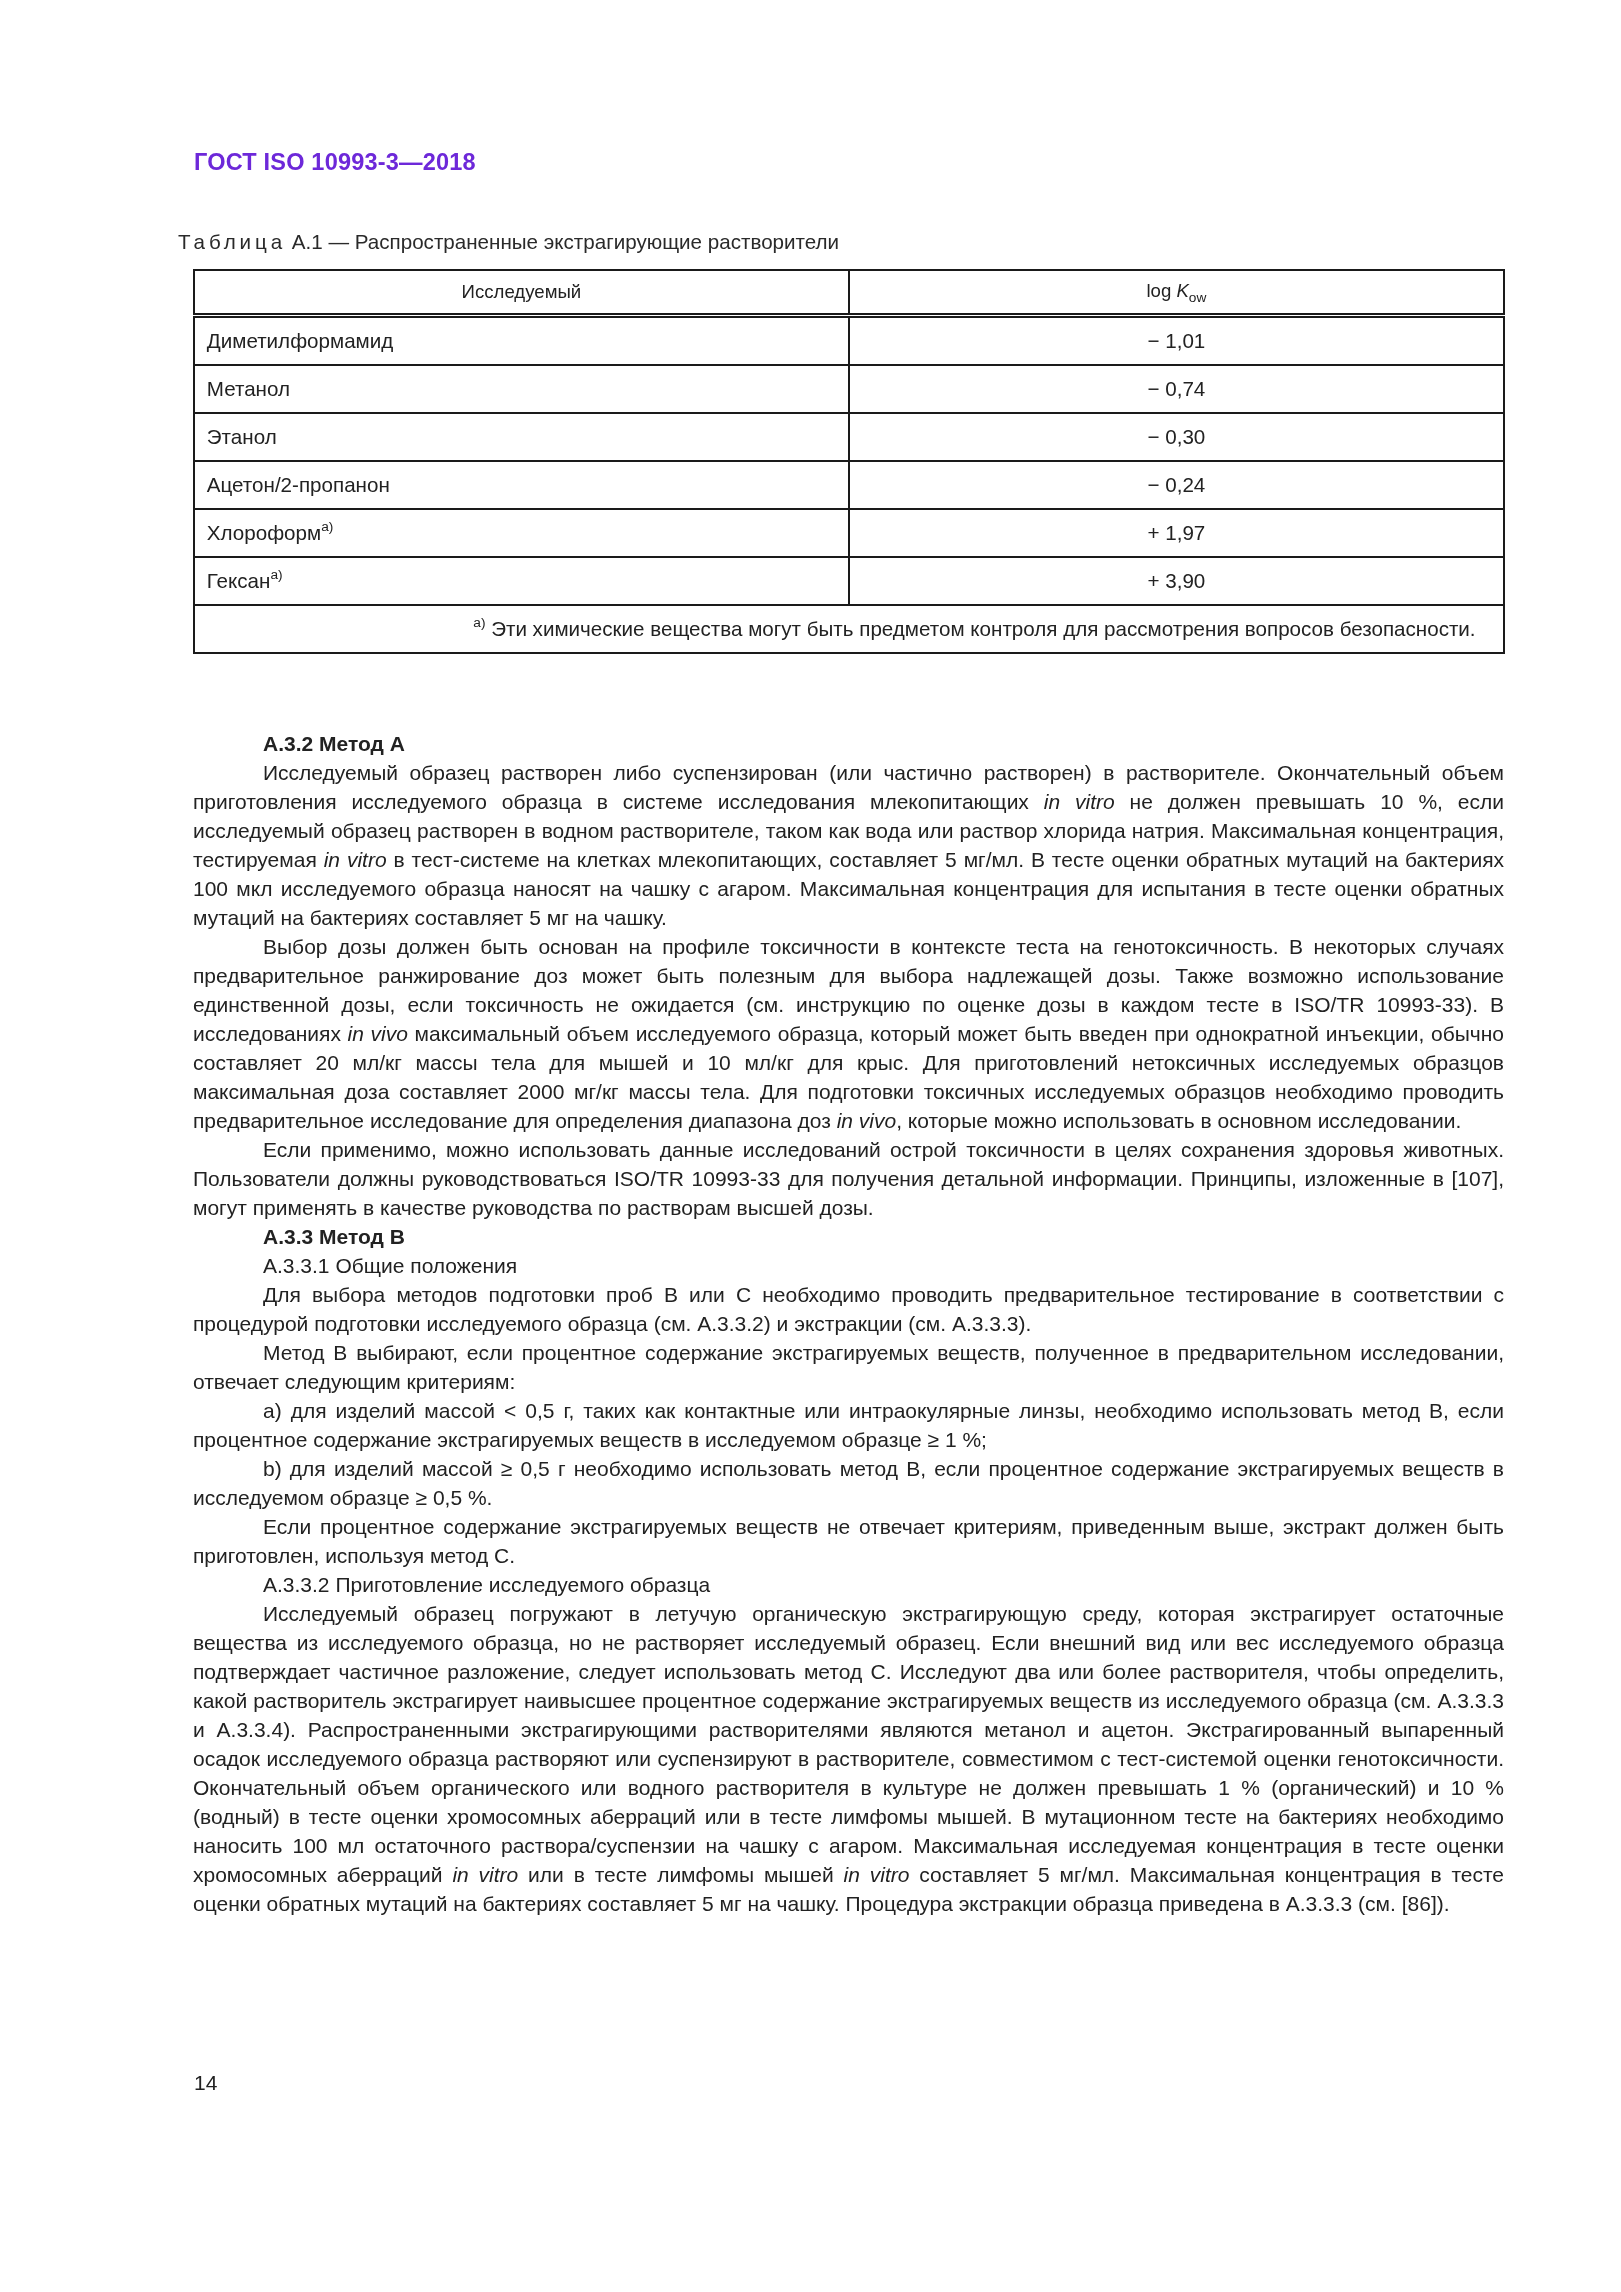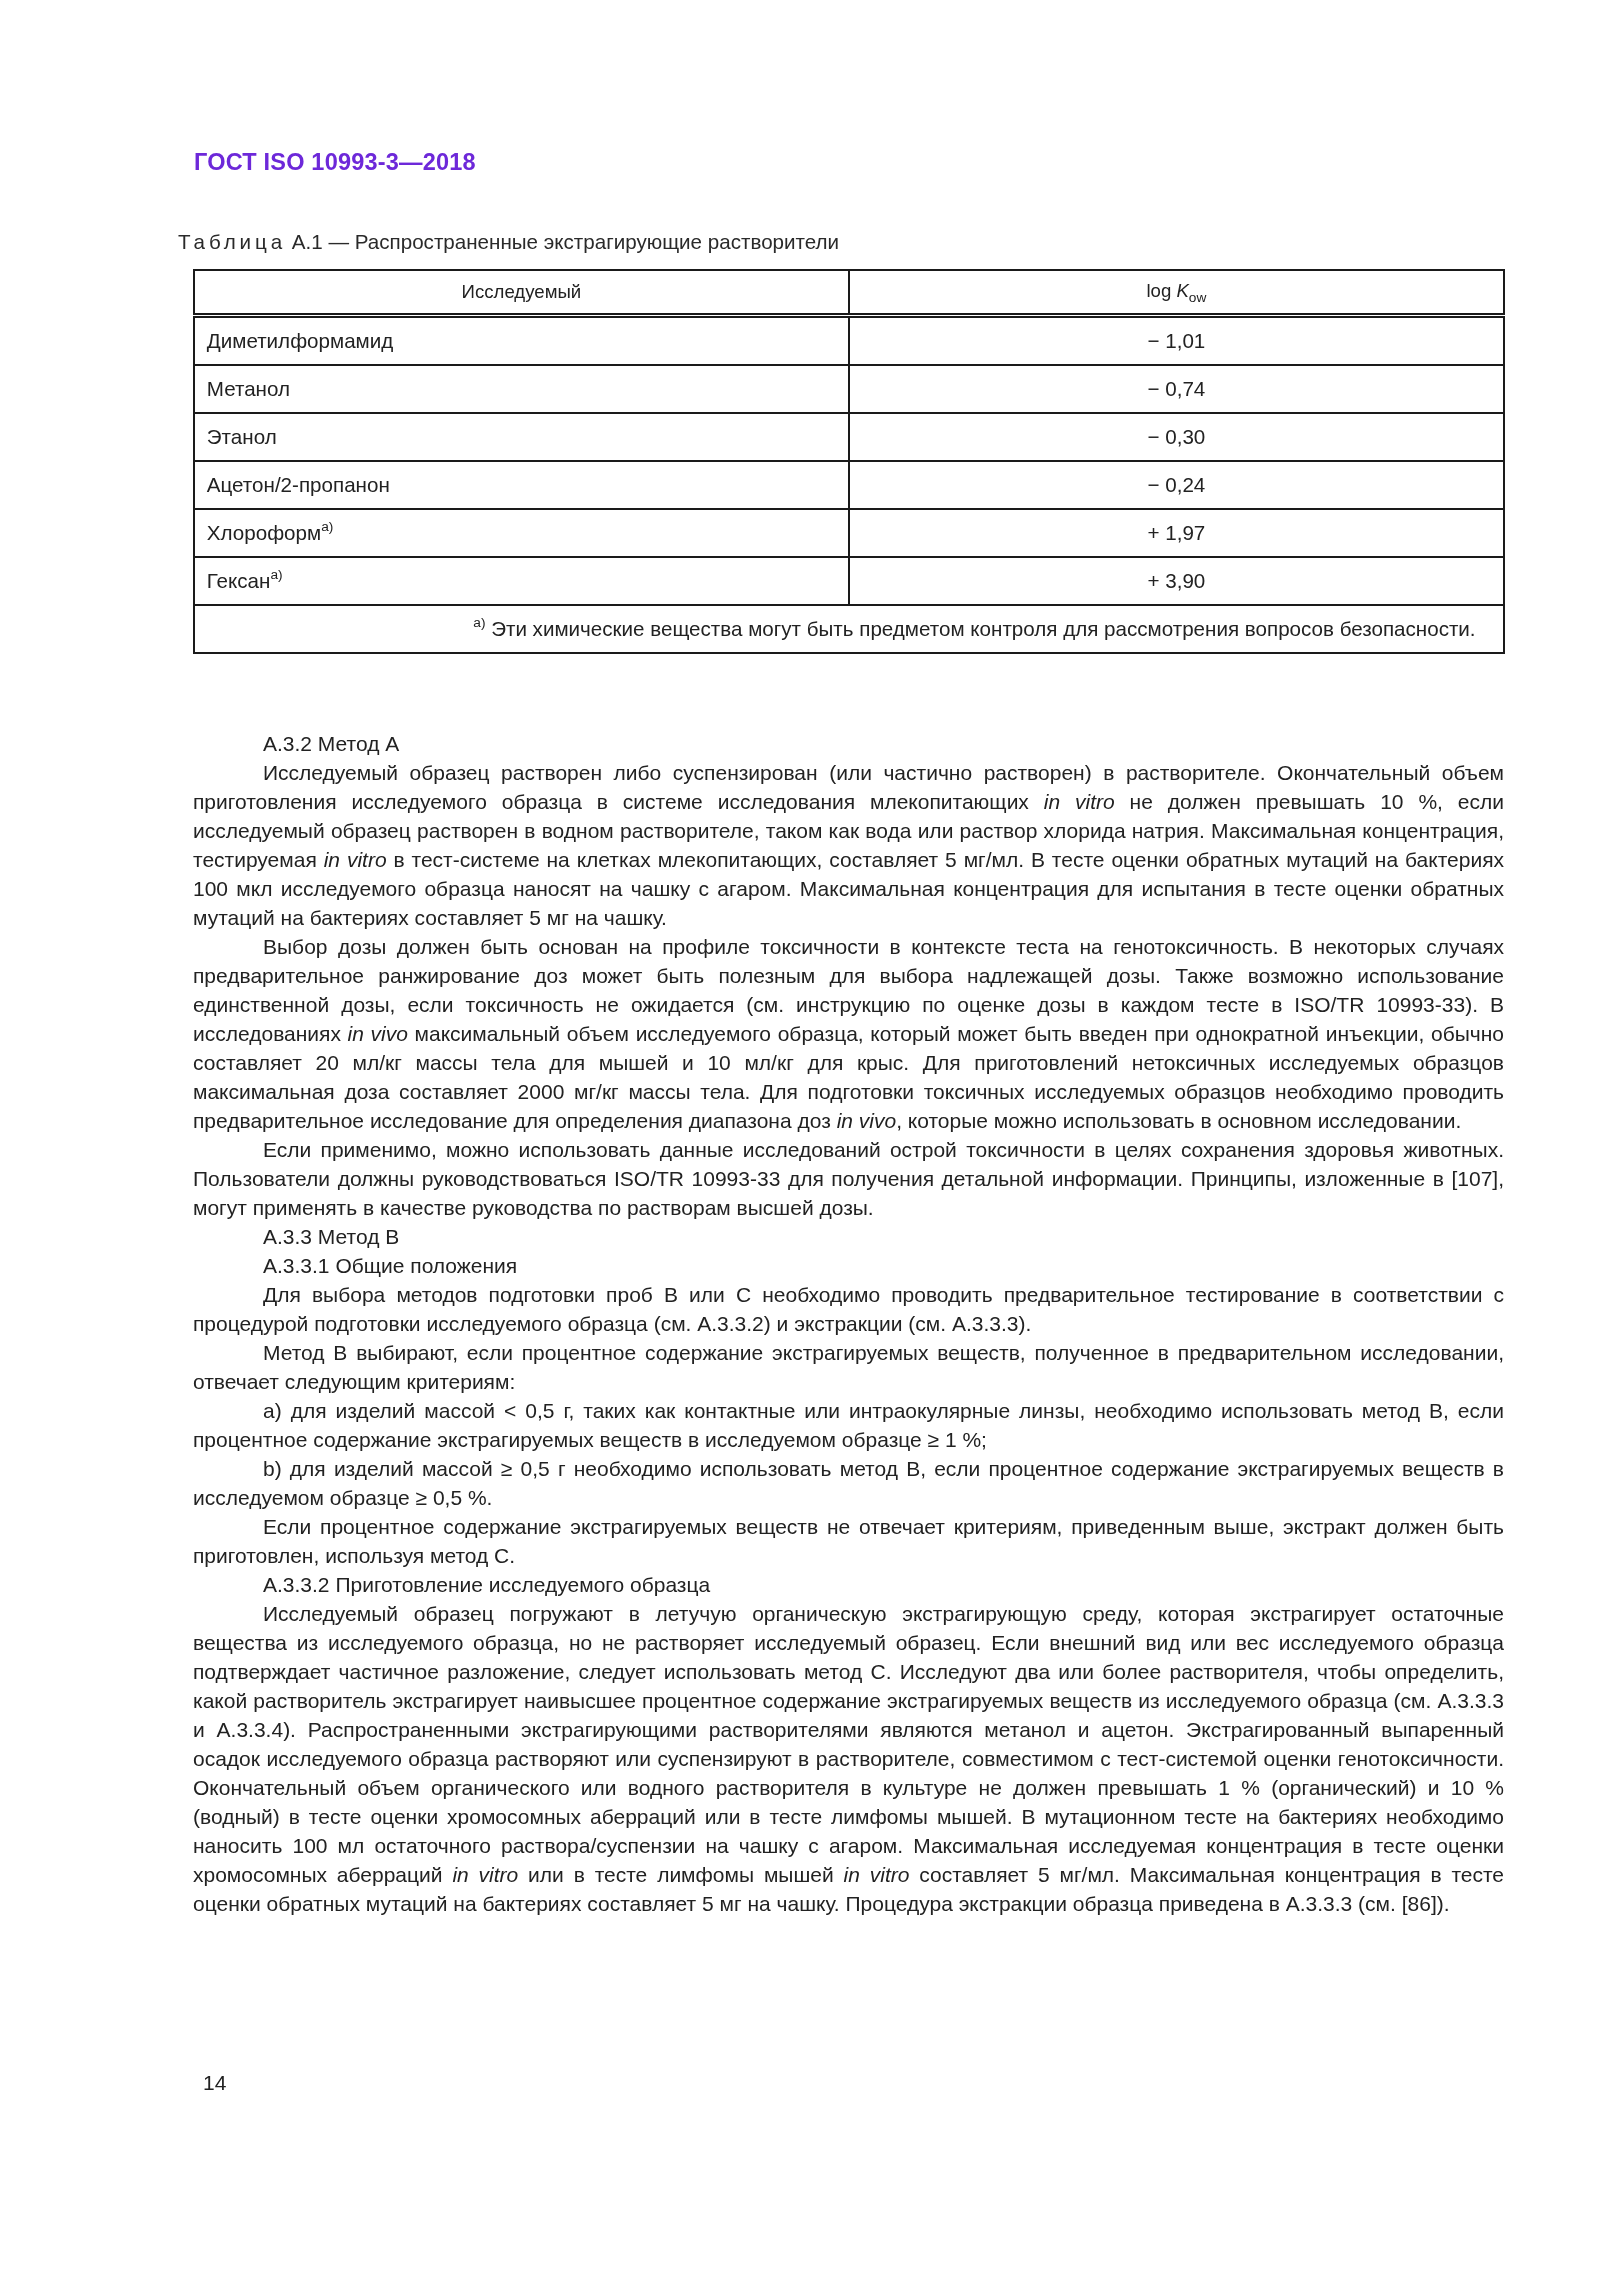--- a/index.html
+++ b/index.html
@@ -14,23 +14,23 @@
   table.solvents th { height: 42px; font-weight: normal; font-size: 18.6px; text-align: center; vertical-align: middle;
                       border-bottom: 5.9px double #1a1a1a; }
   table.solvents td { height: 46px; vertical-align: middle; }
   td.name { padding-left: 11.8px !important; width: 641px; margin-left: 45px; }
   td.val { text-align: center; }
   sup { font-size: 13.7px; vertical-align: top; position: relative; top: -2px; }
   sub { font-size: 13.7px; }
   td.foot { text-align: right; padding-right: 27.4px !important; height: 45px; font-size: 20.6px; }
   .body-text { position: absolute; left: 193px; top: 729px; width: 1311px; font-size: 21px; line-height: 29px; color: #222222; }
   .body-text p { margin: 0; text-align: justify; text-indent: 70px; }
-  .body-text p.h { font-weight: normal; }
+  .body-text p.h { font-weight: bold; }
   .body-text p.sub-h { }
-  .page-number { position: absolute; left: 203px; top: 2071px; font-size: 21px; color: #222222; }
+  .page-number { position: absolute; left: 194px; top: 2071px; font-size: 21px; color: #222222; }
   i { font-style: italic; }
 </style>
 </head>
 <body>
 
 <div class="doc-header">ГОСТ ISO 10993-3—2018</div>
 
 <div class="table-caption"><span class="spaced">Таблица</span> <span>А.1</span> <span>— Распространенные экстрагирующие растворители</span></div>
 
 <table class="solvents">

